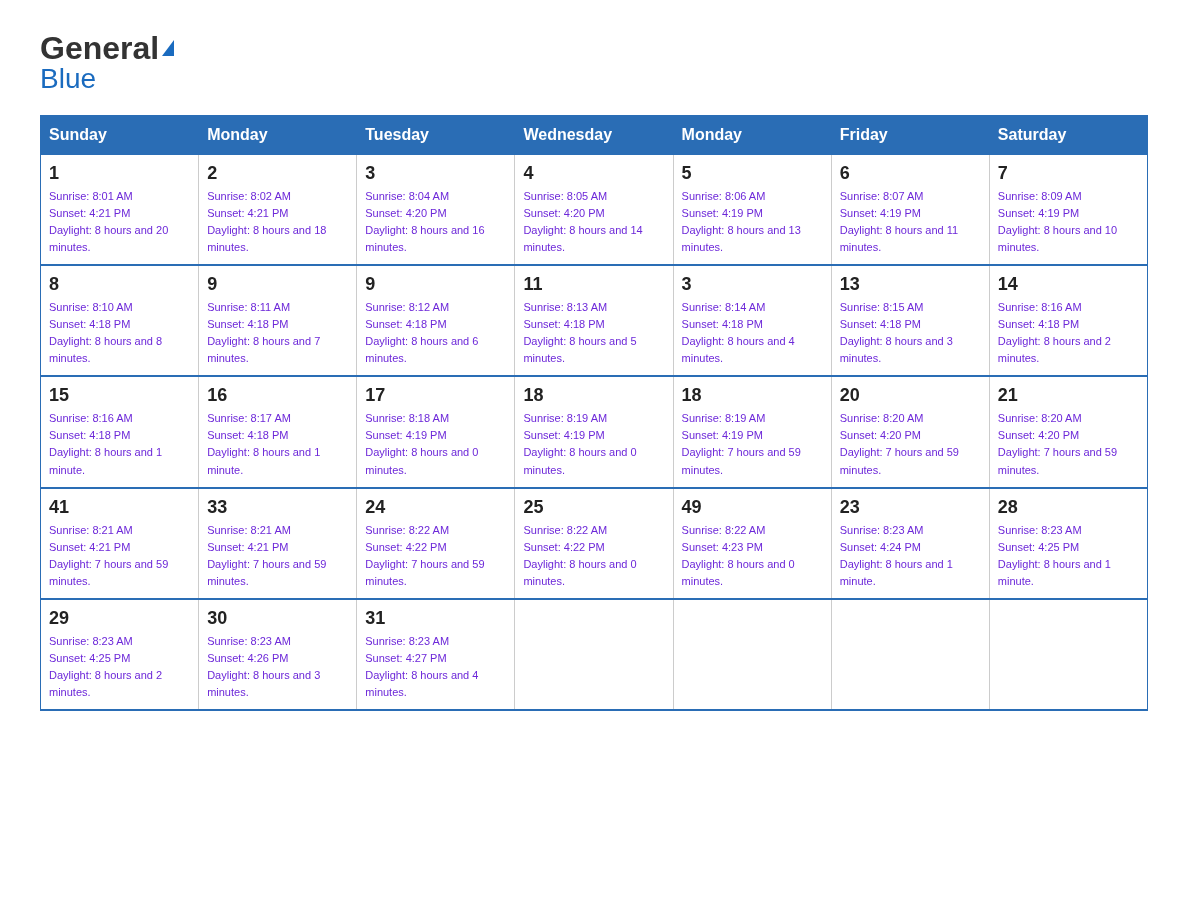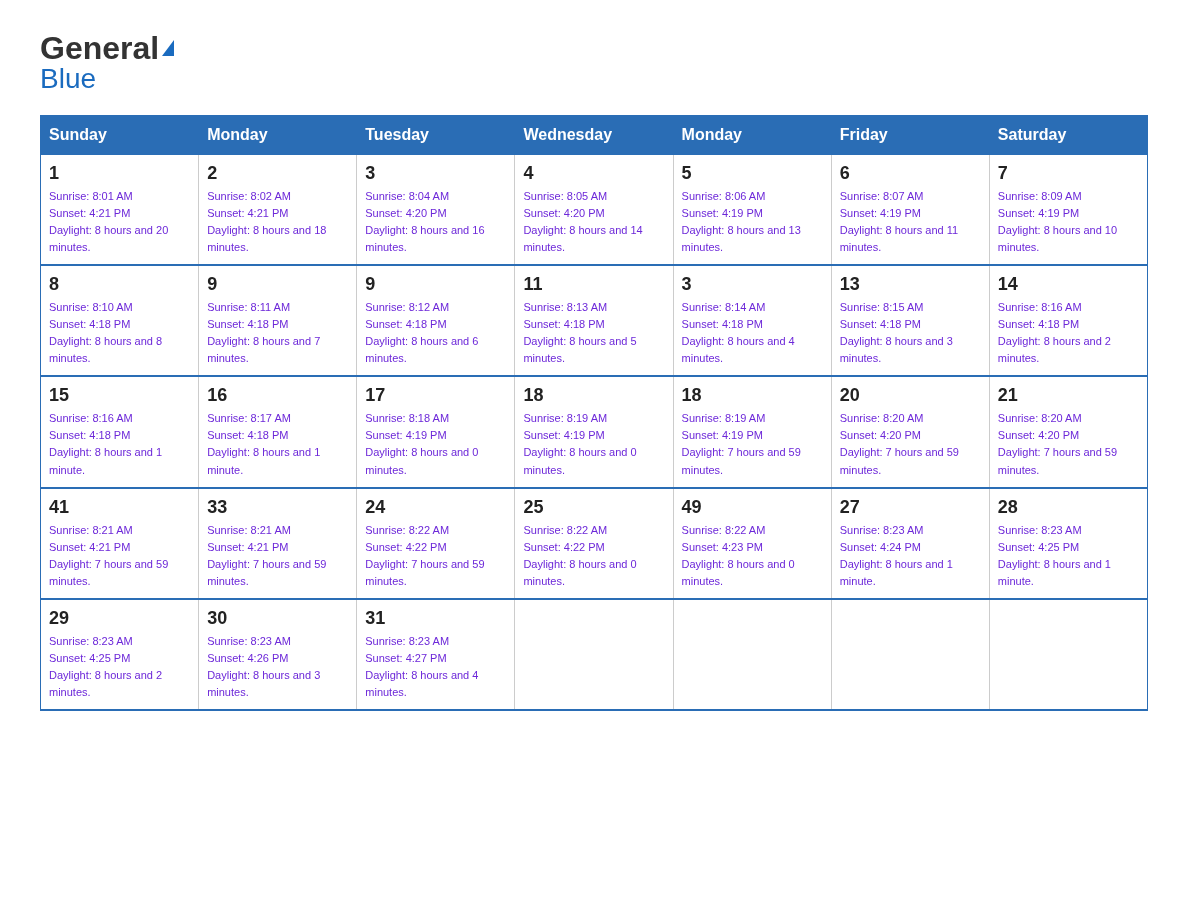--- a/index.html
+++ b/index.html
@@ -172,21 +172,21 @@
         <td><span class="day-num">41</span>
           <span class="day-info">Sunrise: 8:21 AM<br>Sunset: 4:21 PM<br>Daylight: 7 hours and 59 minutes.</span></td>
         <td><span class="day-num">33</span>
           <span class="day-info">Sunrise: 8:21 AM<br>Sunset: 4:21 PM<br>Daylight: 7 hours and 59 minutes.</span></td>
         <td><span class="day-num">24</span>
           <span class="day-info">Sunrise: 8:22 AM<br>Sunset: 4:22 PM<br>Daylight: 7 hours and 59 minutes.</span></td>
         <td><span class="day-num">25</span>
           <span class="day-info">Sunrise: 8:22 AM<br>Sunset: 4:22 PM<br>Daylight: 8 hours and 0 minutes.</span></td>
         <td><span class="day-num">49</span>
           <span class="day-info">Sunrise: 8:22 AM<br>Sunset: 4:23 PM<br>Daylight: 8 hours and 0 minutes.</span></td>
-        <td><span class="day-num">27</span>
+        <td><span class="day-num">23</span>
           <span class="day-info">Sunrise: 8:23 AM<br>Sunset: 4:24 PM<br>Daylight: 8 hours and 1 minute.</span></td>
         <td><span class="day-num">28</span>
           <span class="day-info">Sunrise: 8:23 AM<br>Sunset: 4:25 PM<br>Daylight: 8 hours and 1 minute.</span></td>
       </tr>
       <tr>
         <td><span class="day-num">29</span>
           <span class="day-info">Sunrise: 8:23 AM<br>Sunset: 4:25 PM<br>Daylight: 8 hours and 2 minutes.</span></td>
         <td><span class="day-num">30</span>
           <span class="day-info">Sunrise: 8:23 AM<br>Sunset: 4:26 PM<br>Daylight: 8 hours and 3 minutes.</span></td>
         <td><span class="day-num">31</span>

